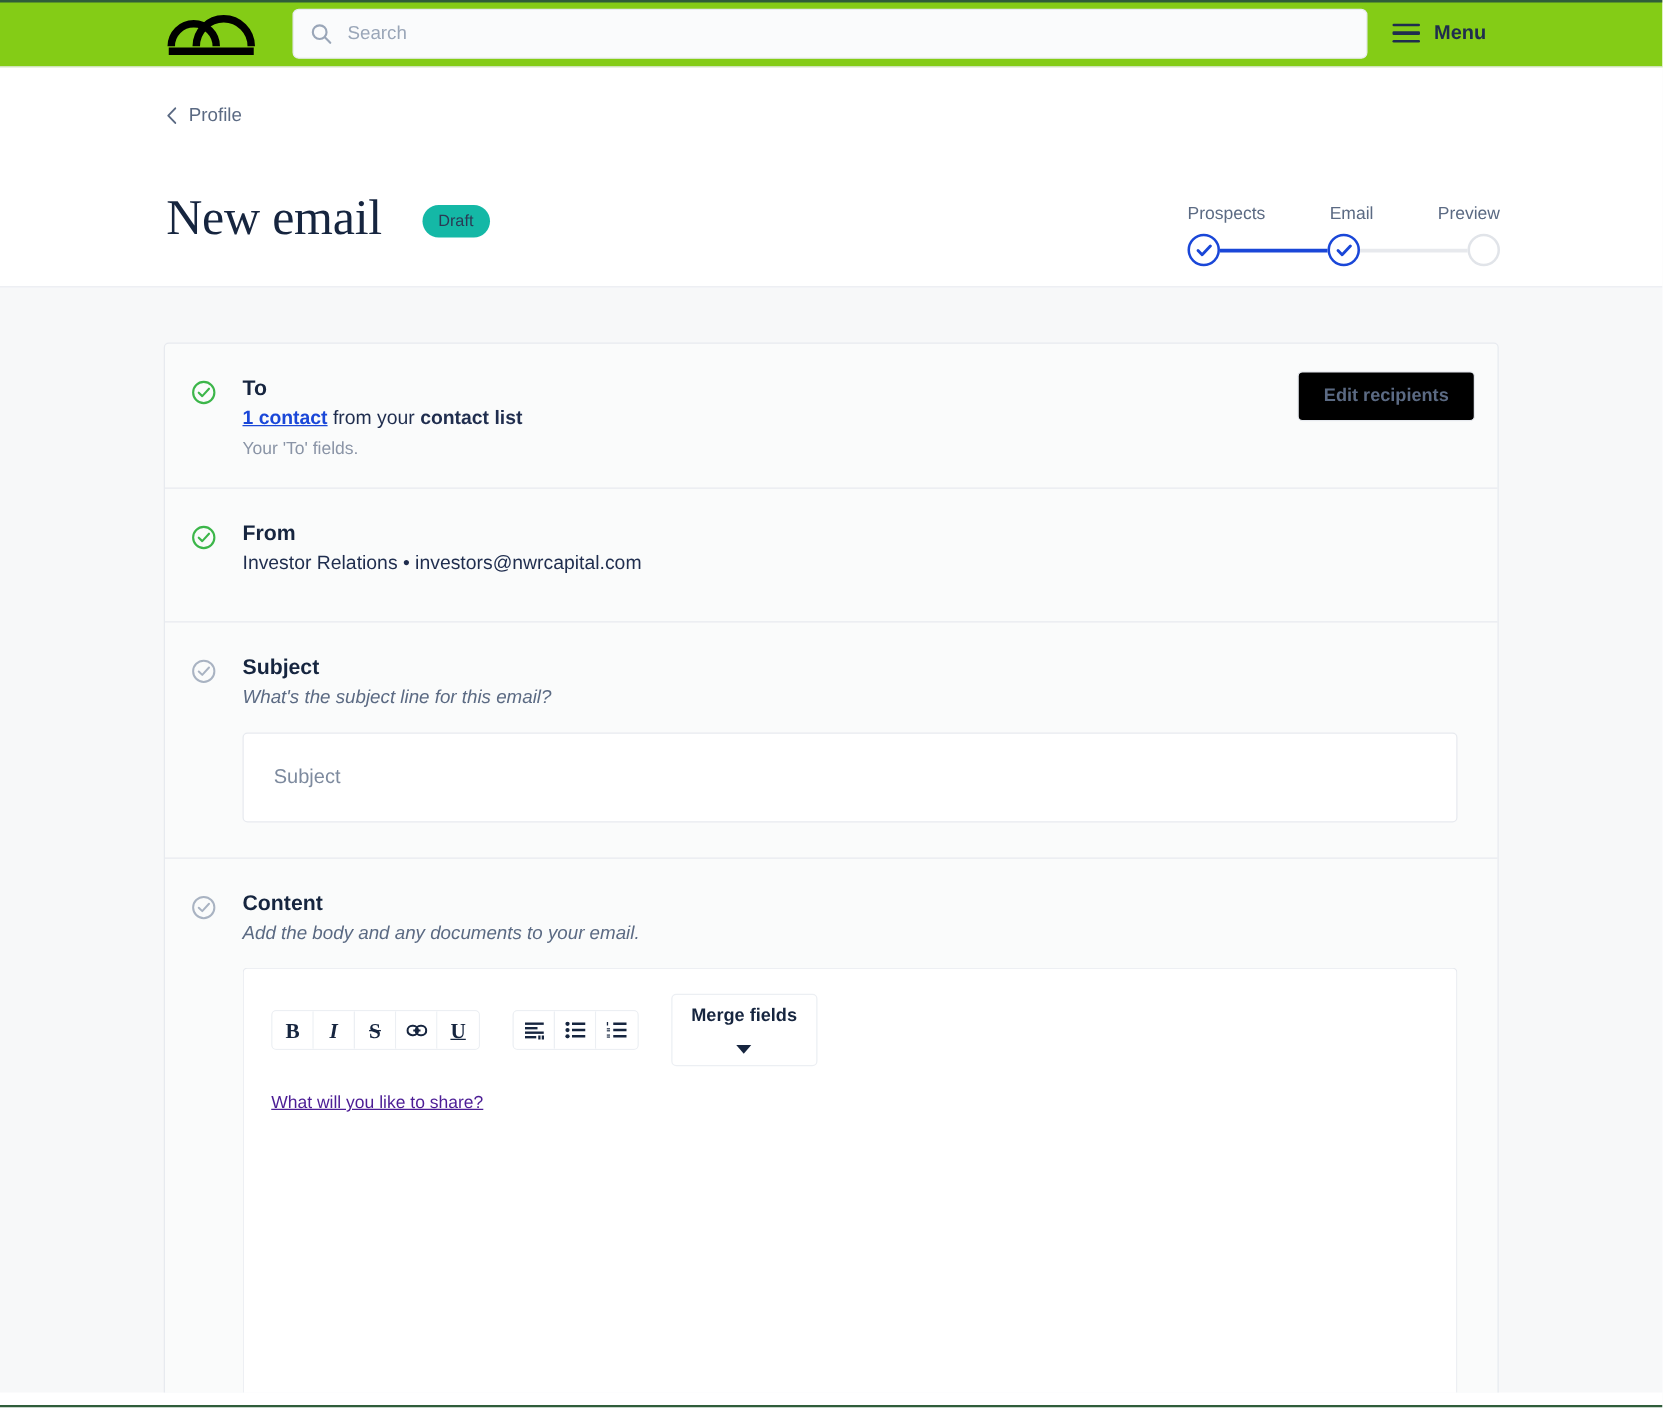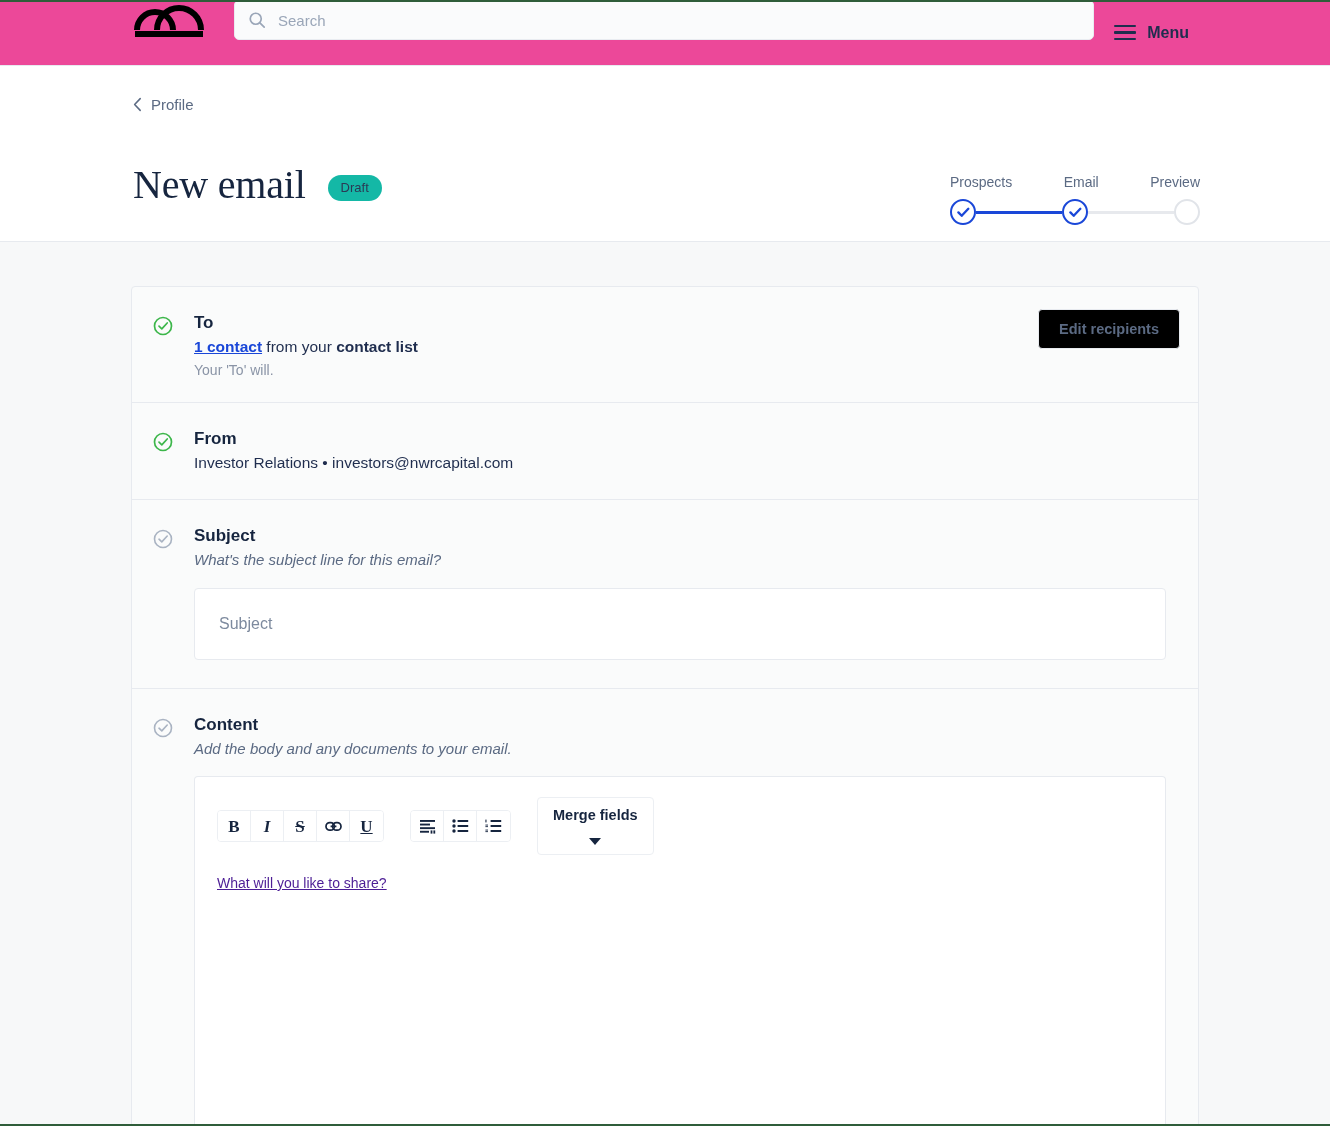--- a/index.html
+++ b/index.html
@@ -15,23 +15,23 @@
   .page-frame{
     position:absolute; inset:0;
     border-top:2px solid #2f5d3a;
     border-bottom:2px solid #2f5d3a;
     pointer-events:none;
     z-index:50;
   }
 
   
   .topbar{
-    height:66px; background:#ec4899;
+    height:54px; background:#84cc16;
     border-bottom:1px solid #e7eaef;
-    display:flex; 
+    display:flex; align-items:center;
     padding:0 1px 0 0;
     position:relative;
   }
   .logo{
     width:74px; height:40px;
     margin-left:132px; margin-right:28px;
     display:flex; align-items:flex-end; justify-content:center;
     flex:0 0 auto;
   }
   .searchwrap{
@@ -67,21 +67,21 @@
     border-bottom:1px solid #e7eaef;
     padding:30px 140px 0 133px;
     height:176px;
     position:relative;
   }
   .breadcrumb{
     display:inline-flex; align-items:center; gap:9px;
     color:#5b6a83; font-size:15px; cursor:pointer;
   }
   .chev-left{ width:9px;height:15px; flex:0 0 auto;}
-  .title-row{ display:flex; align-items:center; gap:22px; margin-top:22px;}
+  .title-row{ display:flex; align-items:center; gap:32px; margin-top:22px;}
   .page-title{
     font-family:"Liberation Serif", serif;
     font-size:40px; font-weight:400; color:#16253f;
     letter-spacing:-0.2px; line-height:1;
   }
   .badge{
     background:#14b8a6; color:#2b3a55;
     font-size:13px; border-radius:13px;
     padding:5px 13px 6px; margin-top:6px;
   }
@@ -257,26 +257,26 @@
     <div class="section">
       <div class="sec-icon">
         <svg width="20" height="20" viewBox="0 0 20 20">
           <circle cx="10" cy="10" r="8.5" fill="none" stroke="#3cb64a" stroke-width="1.7"></circle>
           <polyline points="6,10.2 8.8,12.9 14.2,7" fill="none" stroke="#3cb64a" stroke-width="1.7" stroke-linecap="round" stroke-linejoin="round"></polyline>
         </svg>
       </div>
       <div class="sec-body">
         <p class="sec-title">To</p>
         <p class="sec-line"><span class="link">1 contact</span><span> from your </span><b>contact list</b></p>
-        <p class="sec-sub">Your 'To' will.</p>
+        <p class="sec-sub">Your 'To' fields.</p>
       </div>
       <button class="btn-ghost">Edit recipients</button>
     </div>
 
-    <div class="section" style="padding:26px 0 27px;">
+    <div class="section" style="padding:26px 0 37px;">
       <div class="sec-icon">
         <svg width="20" height="20" viewBox="0 0 20 20">
           <circle cx="10" cy="10" r="8.5" fill="none" stroke="#3cb64a" stroke-width="1.7"></circle>
           <polyline points="6,10.2 8.8,12.9 14.2,7" fill="none" stroke="#3cb64a" stroke-width="1.7" stroke-linecap="round" stroke-linejoin="round"></polyline>
         </svg>
       </div>
       <div class="sec-body">
         <p class="sec-title">From</p>
         <p class="sec-line">Investor Relations • investors@nwrcapital.com</p>
       </div>

